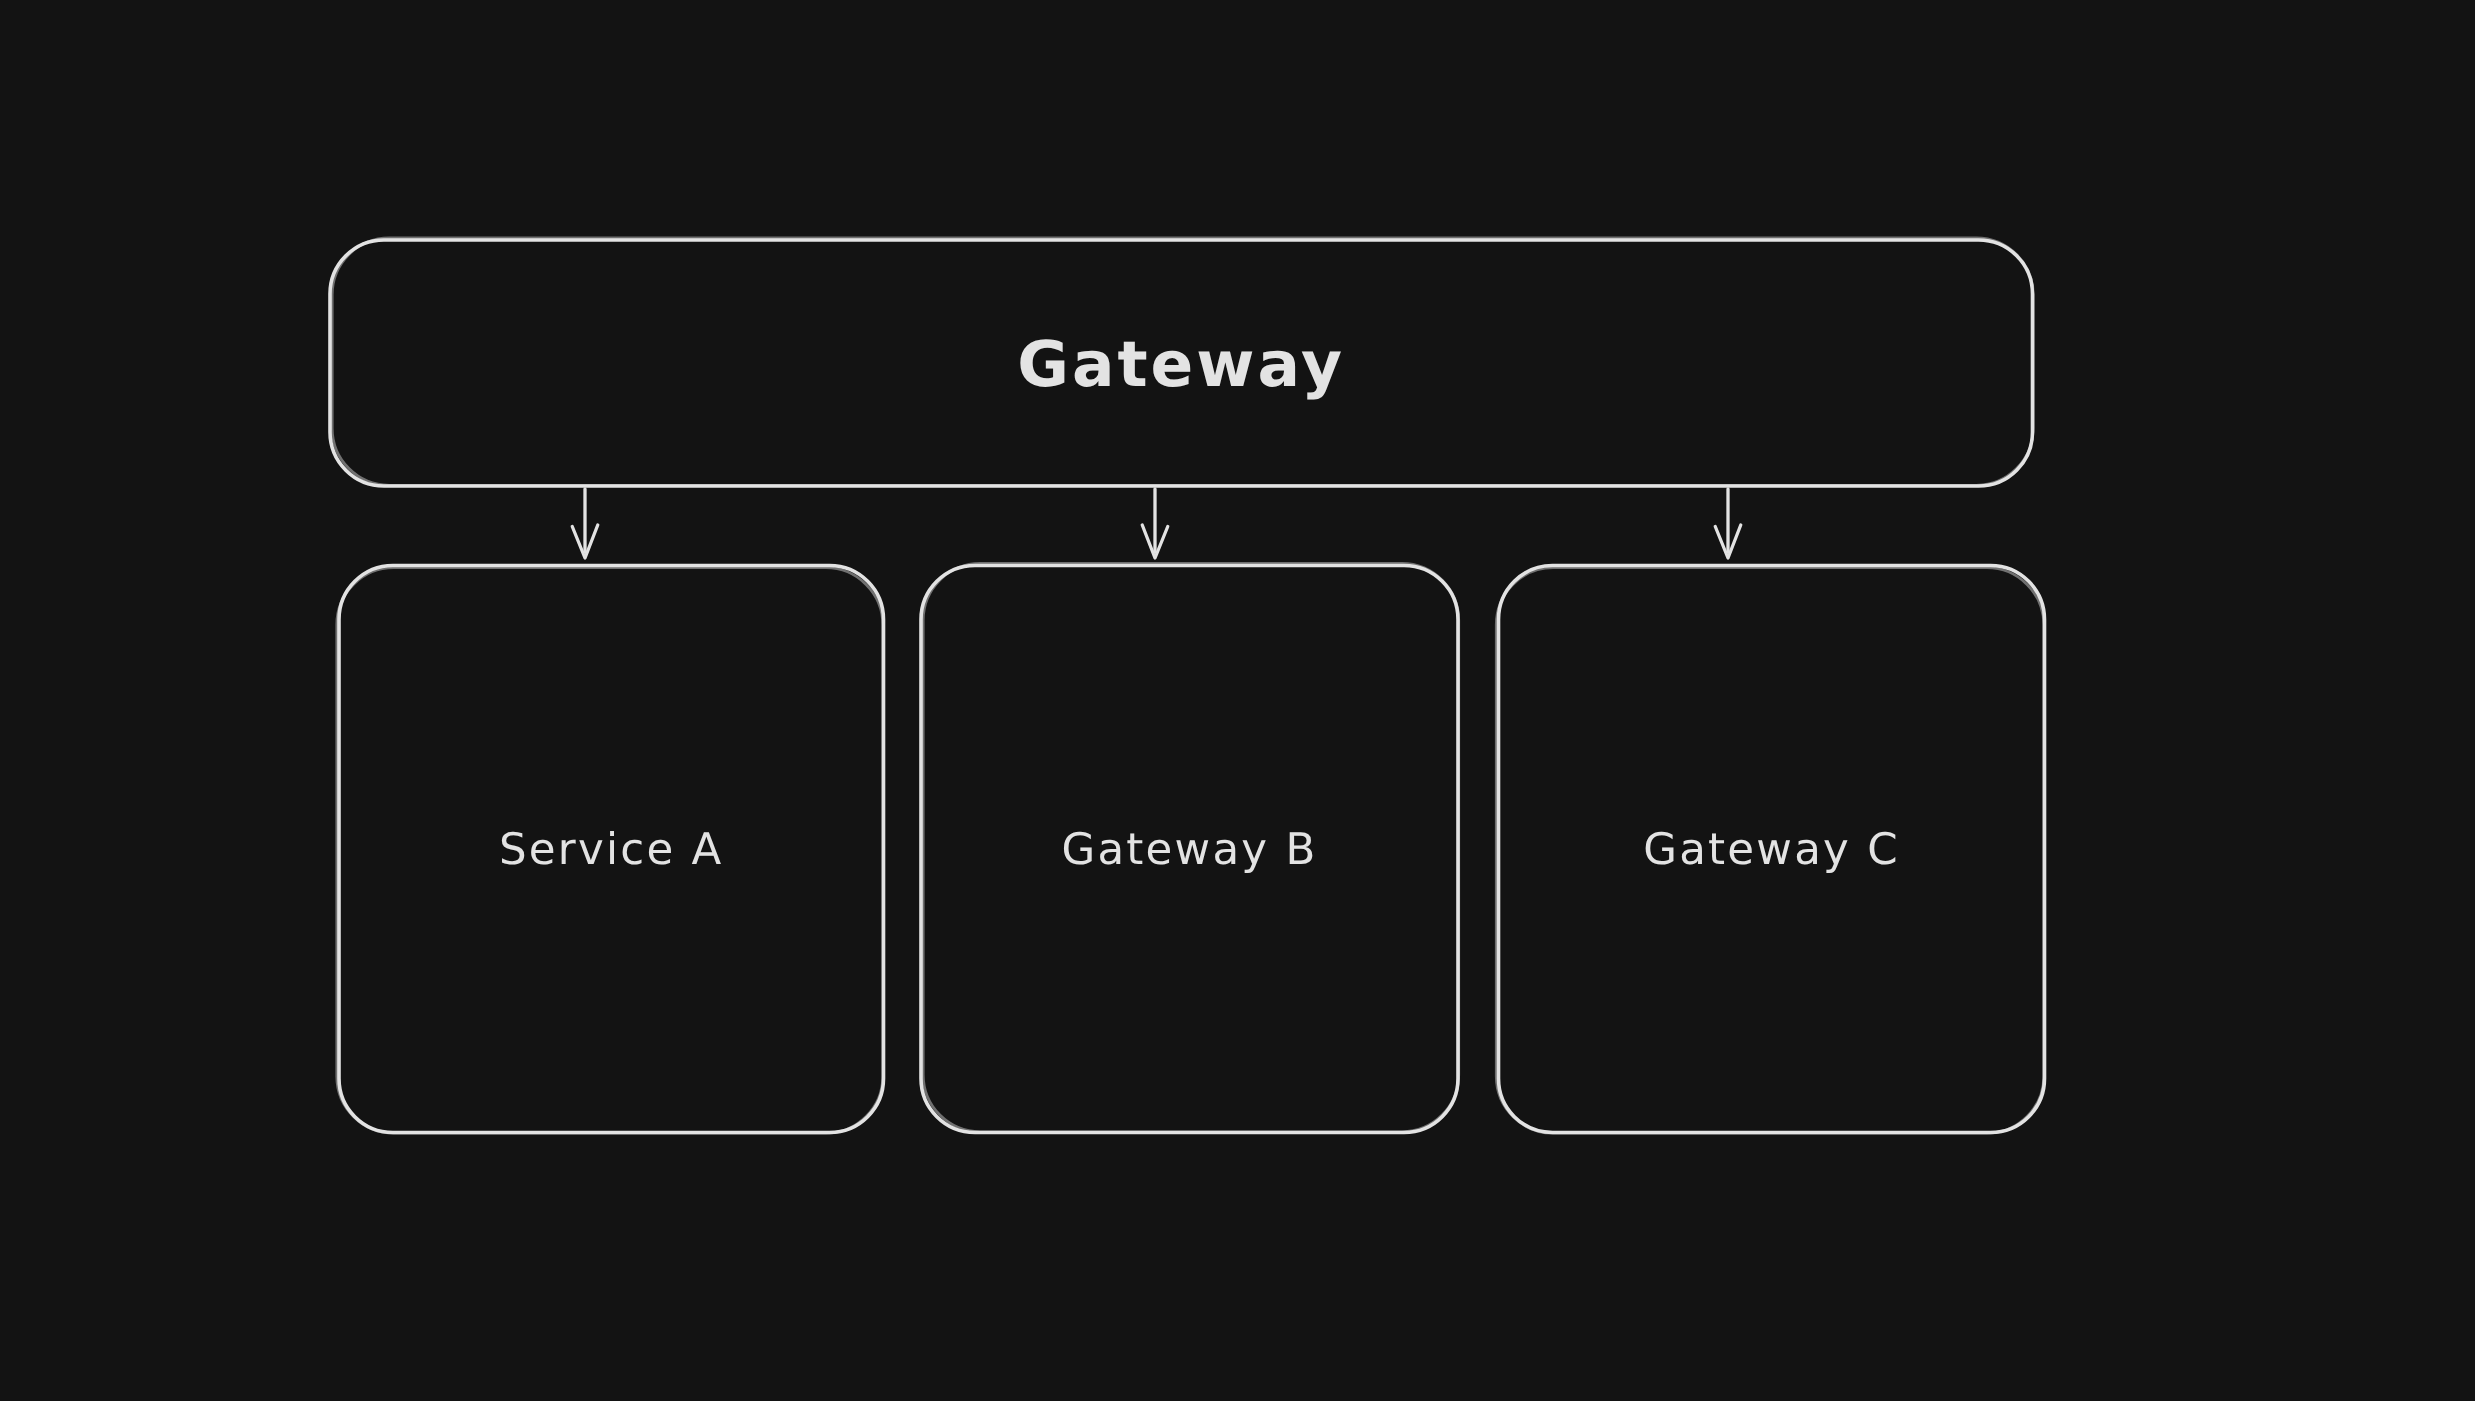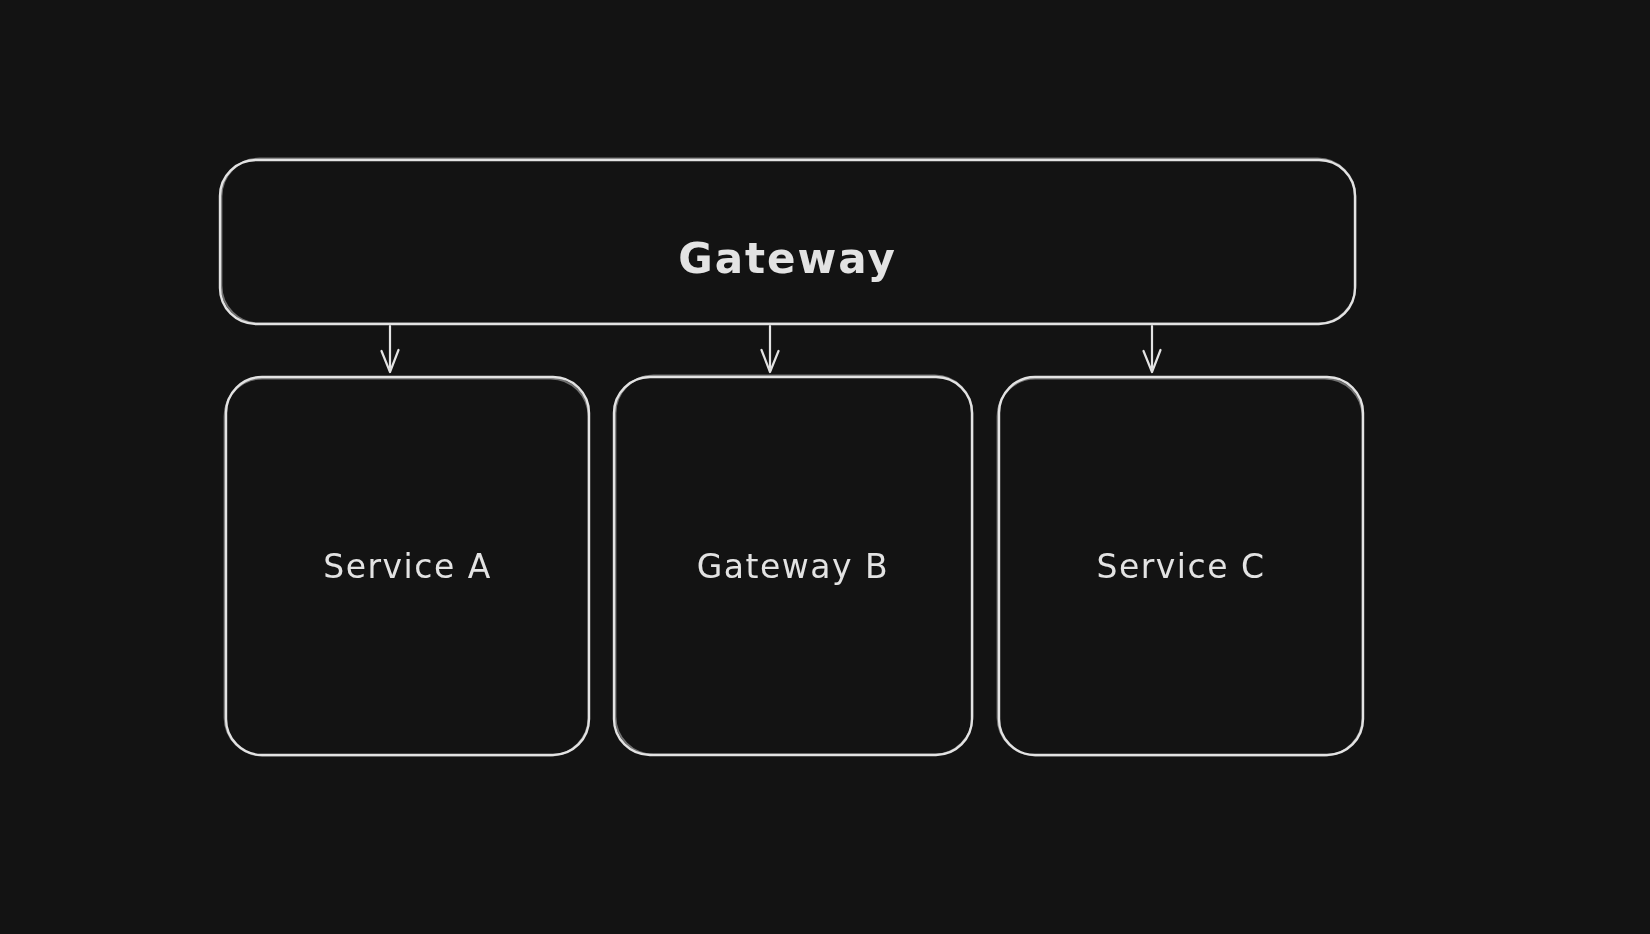--- a/index.html
+++ b/index.html
@@ -47,21 +47,21 @@
     letter-spacing: 1.5px;
     white-space: nowrap;
     pointer-events: none;
   }
   .node-label.title {
     font-size: 42px;
     font-weight: bold;
     letter-spacing: 2px;
   }
   .node-label.service {
-    font-size: 33px;
+    font-size: 29px;
   }
 </style>
 </head>
 <body>
 
 <div class="canvas">
 
   <svg class="diagram-layer" viewBox="0 0 1650 934" xmlns="http://www.w3.org/2000/svg">
 
     <g>
@@ -93,21 +93,21 @@
       <line class="edge-line" x1="770" y1="326" x2="770" y2="368"></line>
       <path class="edge-line" d="M 761.5 350 L 770 372 L 778.5 351"></path>
     </g>
 
     <g>
       <line class="edge-line" x1="1152" y1="326" x2="1152" y2="368"></line>
       <path class="edge-line" d="M 1143.5 351 L 1152 372 L 1160.5 350"></path>
     </g>
   </svg>
 
-  <div class="node-label title" style="left:220px; top:176px; width:1135px; height:164px;text-align:right;">Gateway</div>
+  <div class="node-label title" style="left:220px; top:160px; width:1135px; height:164px;text-align:right;">Gateway</div>
 
   <div class="node-label service" style="left:226px; top:377px; width:363px; height:378px;">Service A</div>
 
   <div class="node-label service" style="left:614px; top:377px; width:358px; height:378px;">Gateway B</div>
 
-  <div class="node-label service" style="left:999px; top:377px; width:364px; height:378px;">Service C</div>
+  <div class="node-label service" style="left:999px; top:377px; width:364px; height:378px;">Gateway C</div>
 
 </div>
 
 </body></html>

